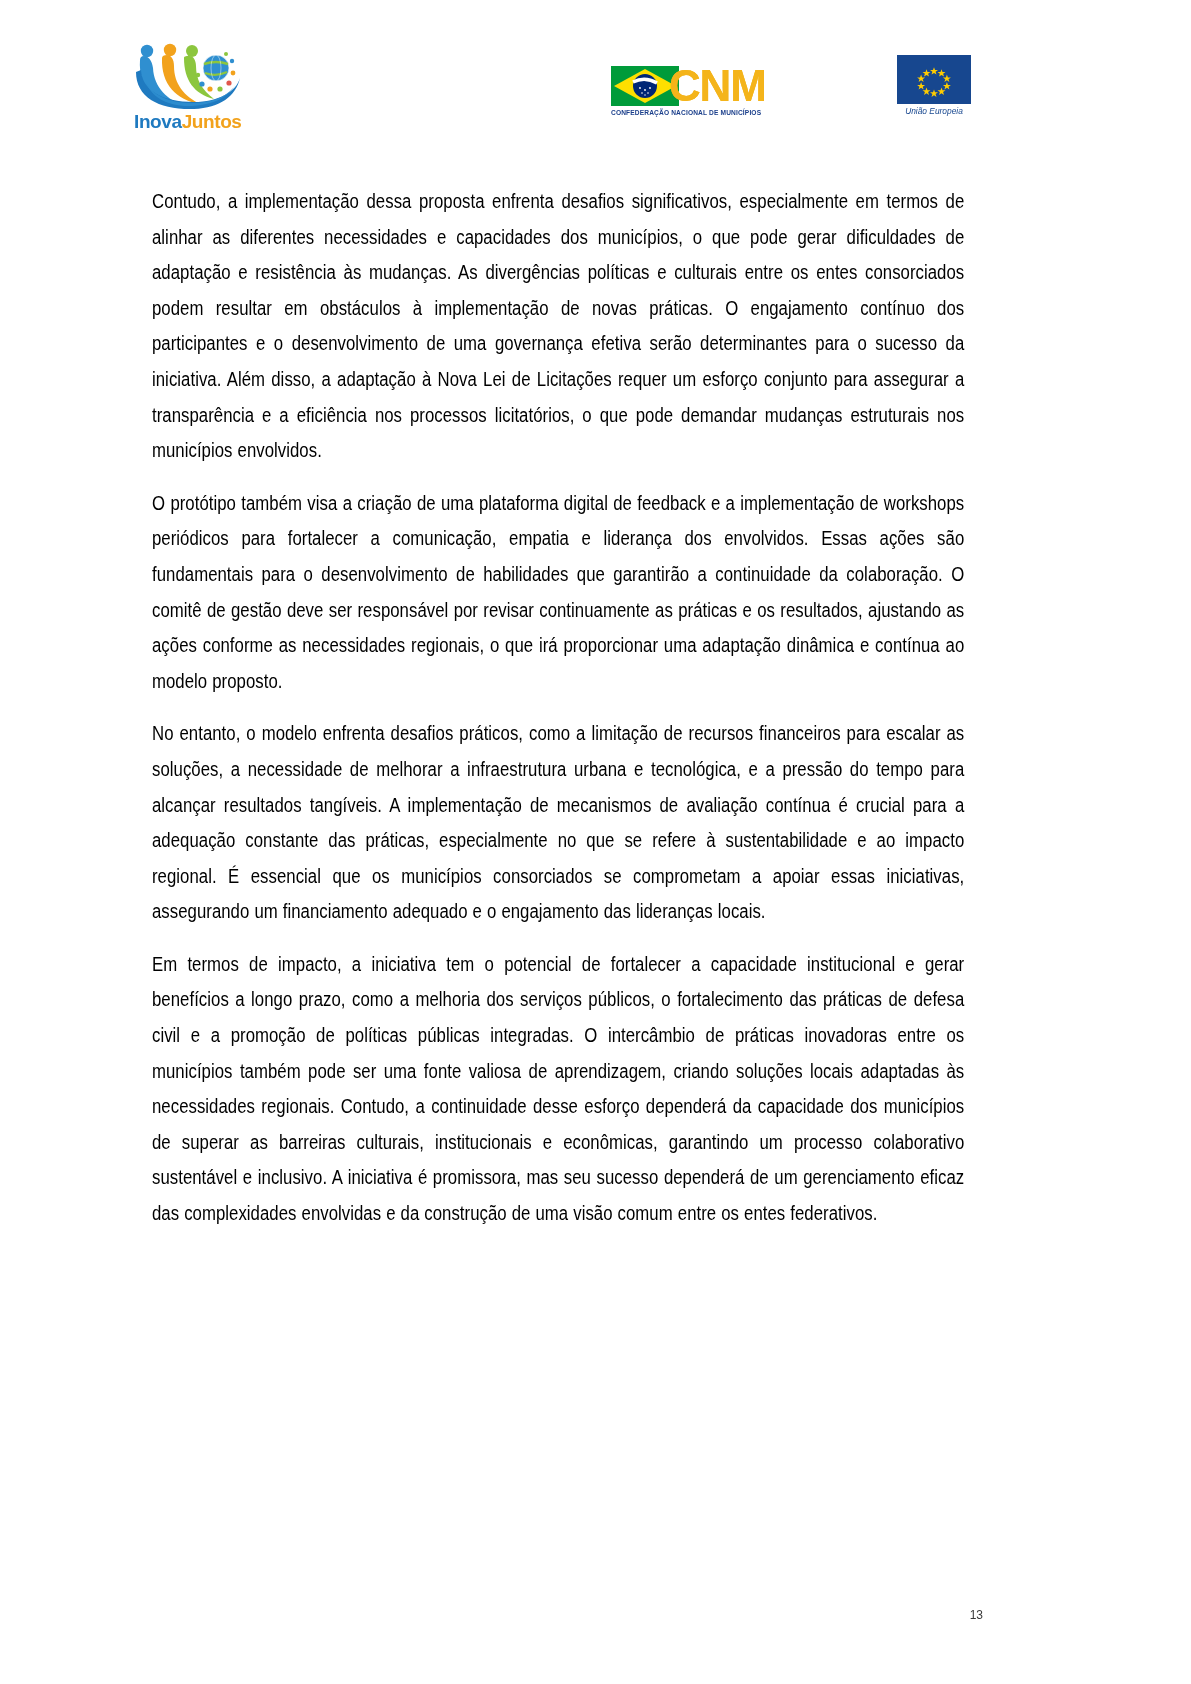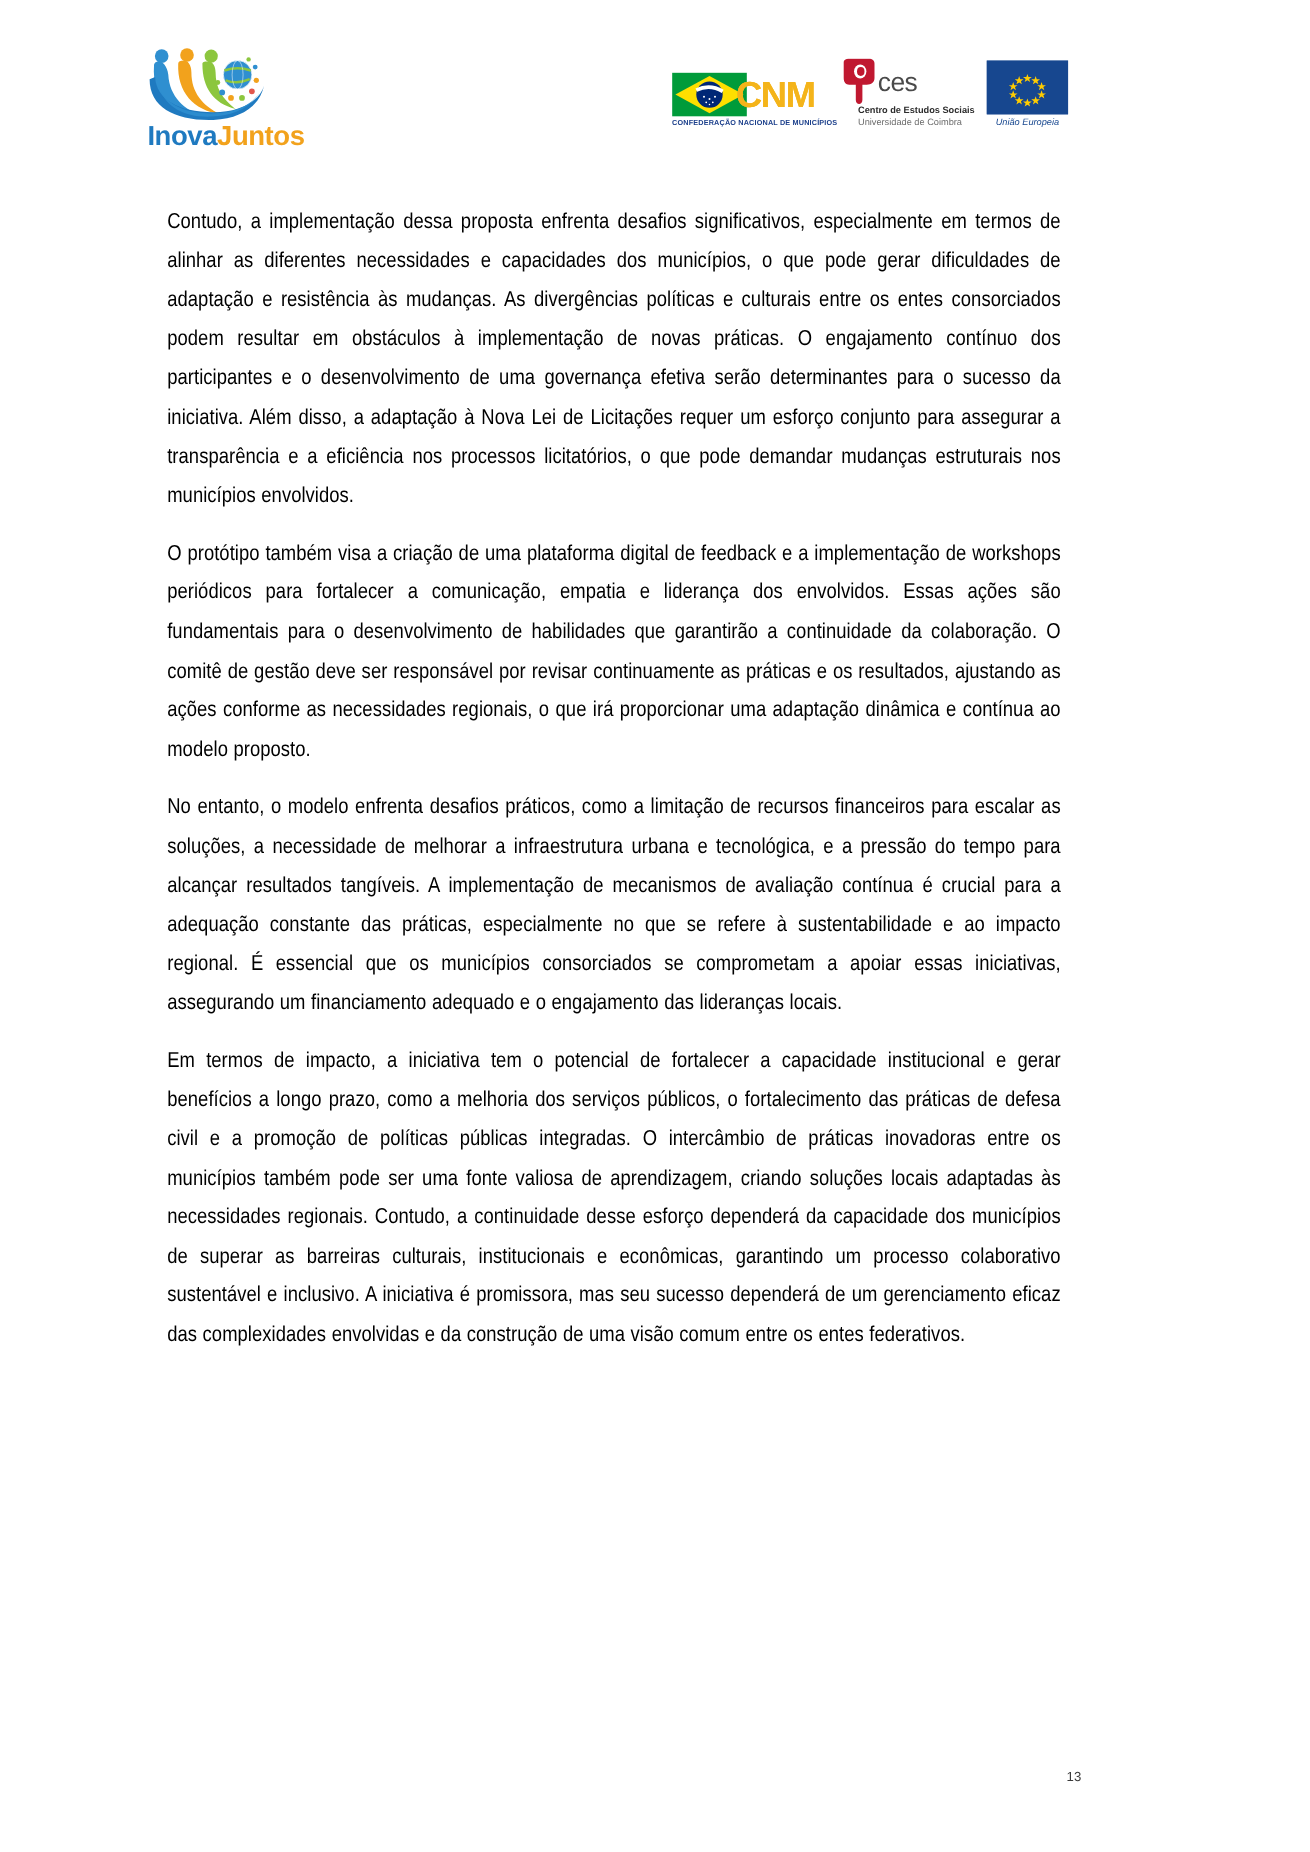--- a/index.html
+++ b/index.html
@@ -49,26 +49,25 @@
     left: 0;
     top: 0;
     width: 112px;
     height: 68px;
   }
   .inova-word {
     position: absolute;
     left: 2px;
     top: 70px;
     width: 110px;
-    font-size: 25px;
+    font-size: 19px;
     font-weight: bold;
     letter-spacing: -0.4px;
     line-height: 1;
     white-space: nowrap;
-    text-align: right;
   }
   .inova-word .w1 { color: #1f7ac0; }
   .inova-word .w2 { color: #f2a21c; }
 
   
   .logo-cnm {
     position: absolute;
     left: 611px;
     top: 64px;
     width: 132px;
@@ -83,21 +82,21 @@
     position: absolute;
     left: 0;
     top: 2px;
     width: 68px;
     height: 40px;
   }
   .cnm-letters {
     position: absolute;
     left: 58px;
     top: 4px;
-    font-size: 33px;
+    font-size: 44px;
     font-weight: bold;
     color: #f4b41a;
     letter-spacing: -1.2px;
     line-height: 36px;
     font-family: "Liberation Sans", sans-serif;
     text-shadow: 0 0 0 #f4b41a;
   }
   .cnm-caption {
     position: absolute;
     left: 0;
@@ -285,32 +284,20 @@
           <circle cx="39" cy="22" r="0.9" fill="#ffffff"></circle>
           <circle cx="31" cy="27" r="0.8" fill="#ffffff"></circle>
           <circle cx="37" cy="27" r="0.8" fill="#ffffff"></circle>
           <circle cx="34" cy="29" r="0.7" fill="#ffffff"></circle>
         </svg>
         <div class="cnm-letters">CNM</div>
       </div>
       <div class="cnm-caption">CONFEDERAÇÃO NACIONAL DE MUNICÍPIOS</div>
     </div>
 
-    <div class="logo-ces">
-      <svg class="ces-mark" viewBox="0 0 40 42" xmlns="http://www.w3.org/2000/svg">
-        <path d="M7 4 C7 1.5 9 0.5 12 0.5 L30 0.5 C33 0.5 35 2 35 5 L35 18 C35 22 32 24 28 24 L24 24 L24 38 C24 40.5 22.5 41.5 21 41.5 C19.5 41.5 18 40.5 18 38 L18 24 L12 24 C9 24 7 22 7 18 Z" fill="#c01830"></path>
-        <ellipse cx="22" cy="12" rx="5.6" ry="6.4" fill="#ffffff"></ellipse>
-        <ellipse cx="22.5" cy="12" rx="3.4" ry="4.0" fill="#c01830"></ellipse>
-      </svg>
-      <div class="ces-word">ces</div>
-      <div class="ces-caption">
-        <span class="c1">Centro de Estudos Sociais</span>
-        <span class="c2">Universidade de Coimbra</span>
-      </div>
-    </div>
 
     <div class="logo-eu">
       <svg class="eu-flag" viewBox="0 0 74 49" xmlns="http://www.w3.org/2000/svg">
         <rect x="0" y="0" width="74" height="49" fill="#17478f"></rect>
         <g fill="#ffcc00">
           <polygon points="37,12.2 38.0,15.0 41.0,15.0 38.6,16.8 39.5,19.6 37,17.9 34.5,19.6 35.4,16.8 33.0,15.0 36.0,15.0"></polygon>
           <polygon points="44.5,14.2 45.5,17.0 48.5,17.0 46.1,18.8 47.0,21.6 44.5,19.9 42.0,21.6 42.9,18.8 40.5,17.0 43.5,17.0"></polygon>
           <polygon points="49.9,19.6 50.9,22.4 53.9,22.4 51.5,24.2 52.4,27.0 49.9,25.3 47.4,27.0 48.3,24.2 45.9,22.4 48.9,22.4"></polygon>
           <polygon points="49.9,27.1 50.9,29.9 53.9,29.9 51.5,31.7 52.4,34.5 49.9,32.8 47.4,34.5 48.3,31.7 45.9,29.9 48.9,29.9"></polygon>
           <polygon points="44.5,32.5 45.5,35.3 48.5,35.3 46.1,37.1 47.0,39.9 44.5,38.2 42.0,39.9 42.9,37.1 40.5,35.3 43.5,35.3"></polygon>

